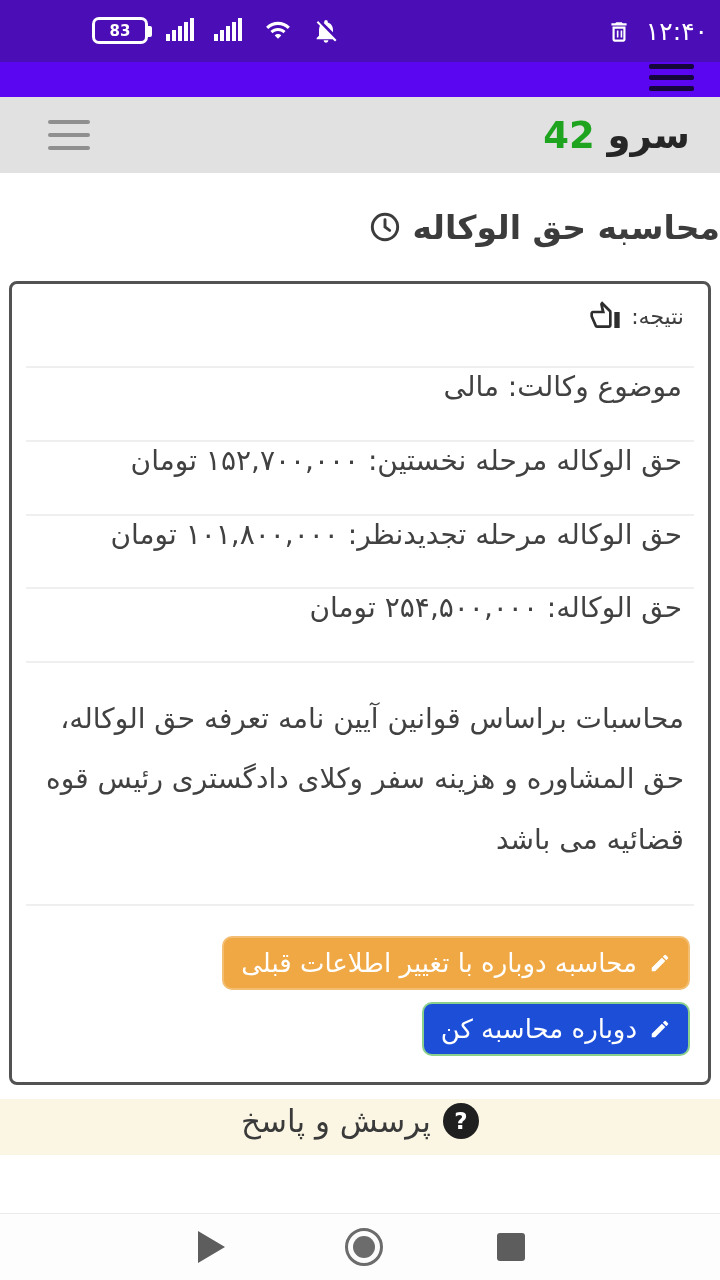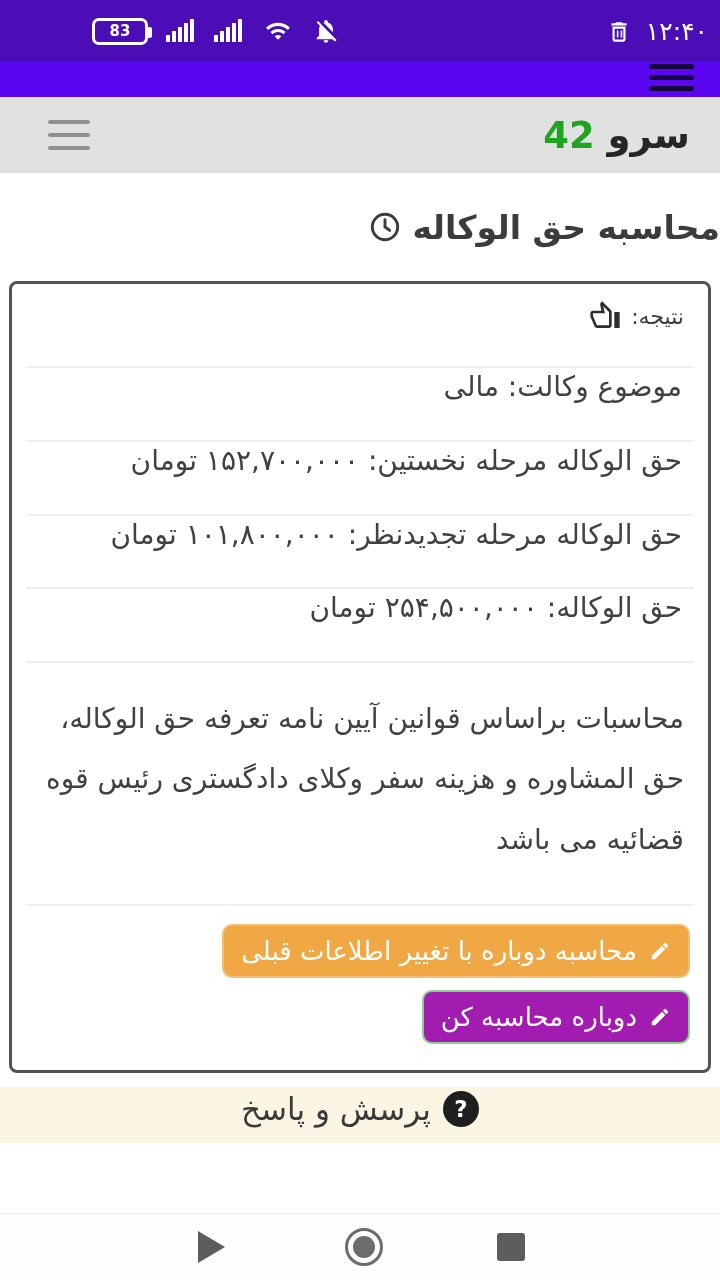--- a/index.html
+++ b/index.html
@@ -6,21 +6,21 @@
   html,body { width:720px; height:1280px; }
   body {
     position:relative; overflow:hidden; background:#ffffff;
     font-family:"DejaVu Sans", sans-serif;
   }
   
   .status-bar {
     height:62px; background:#4a0db6; display:flex; align-items:center;
     position:relative; color:#fff;
   }
-  .sb-left { display:flex; align-items:center; gap:18px; margin-left:92px; }
+  .sb-left { display:flex; gap:18px; margin-left:92px; }
   .battery {
     width:56px; height:27px; border:3px solid #fff; border-radius:7px;
     display:flex; align-items:center; justify-content:center; position:relative;
   }
   .battery:after {
     content:""; position:absolute; right:-7px; top:6px; width:4px; height:11px;
     background:#fff; border-radius:0 2px 2px 0;
   }
   .battery span { font-size:15px; font-weight:bold; color:#fff; }
   .sb-right { position:absolute; right:12px; display:flex; align-items:flex-end; gap:14px; }
@@ -58,29 +58,29 @@
   .row {
     padding:0 26px; font-size:28px; color:#414141;
     text-align:right; line-height:1.35;
   }
   .note {
     margin-top:26px; padding:0 24px 0 28px; font-size:28px; color:#414141;
     text-align:right; line-height:2.15;
   }
   .btn-area {
     display:flex; flex-direction:column; align-items:flex-end;
-    padding:18px 18px 26px 0; gap:12px;
+    padding:30px 18px 26px 0; gap:12px;
   }
   .btn {
     display:inline-flex; align-items:center; gap:12px; border-radius:10px;
     font-size:26px; color:#fff; padding:10px 17px; cursor:pointer;
     font-family:"DejaVu Sans", sans-serif;
   }
   .btn-orange { background:#efa843; border:2px solid #f3bd72; }
-  .btn-green  { background:#a21caf; border:2px solid #8ad08c; }
+  .btn-green  { background:#1d4ed8; border:2px solid #8ad08c; }
   
   .faq {
     margin-top:14px; height:56px; background:#fbf6e3;
     display:flex; align-items:flex-start; justify-content:center; gap:12px;
     padding-top:4px; cursor:pointer;
   }
   .faq .txt { font-size:31px; color:#3a3a3a; }
   .q-circle {
     width:36px; height:36px; border-radius:50%; background:#1f1f1f; color:#fff;
     display:flex; align-items:center; justify-content:center;

